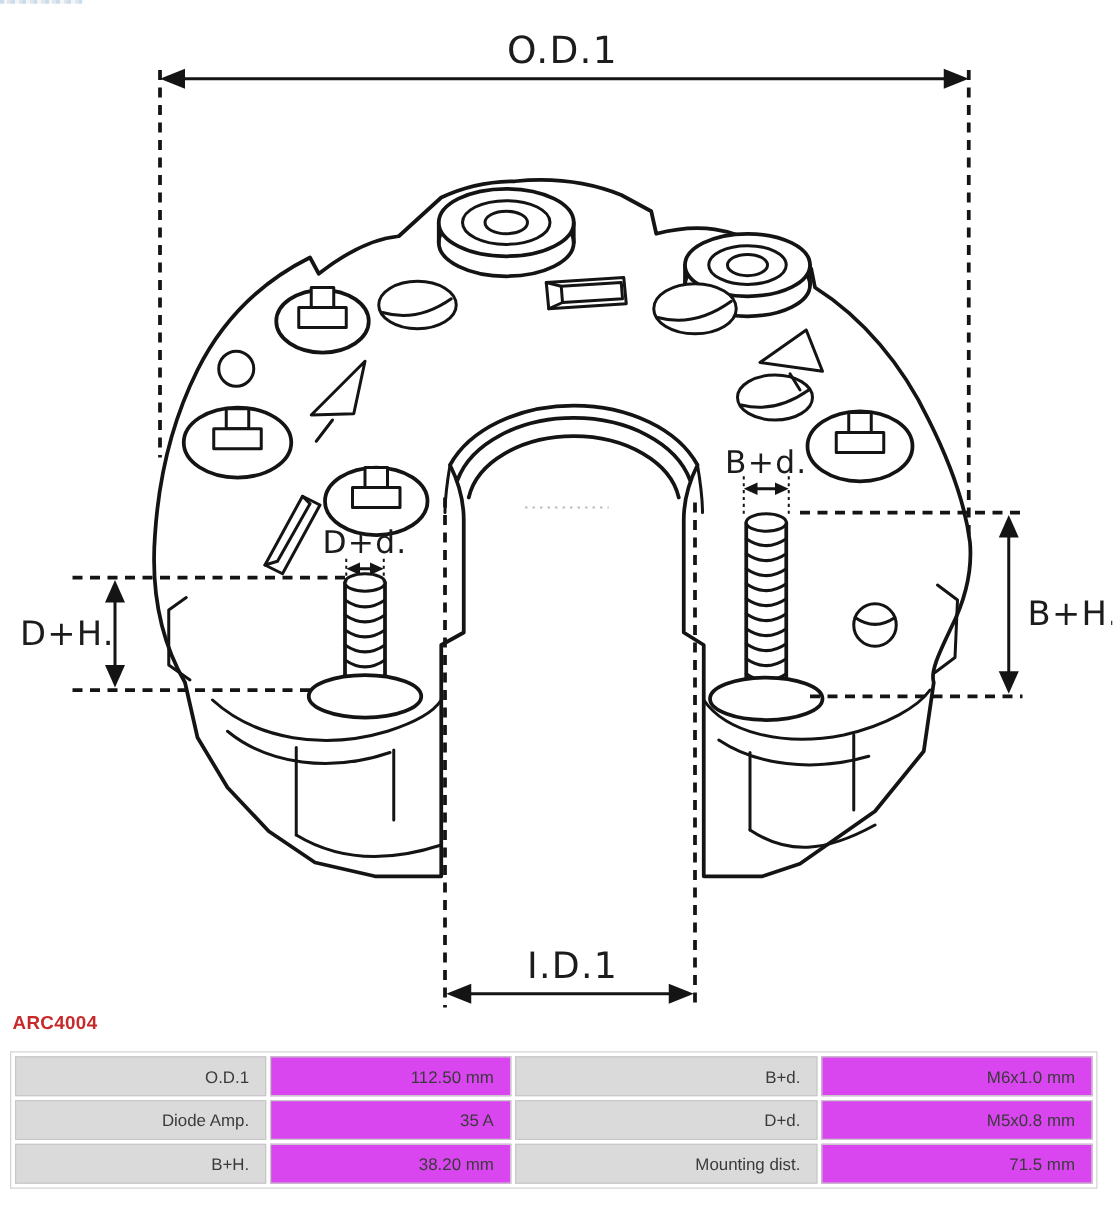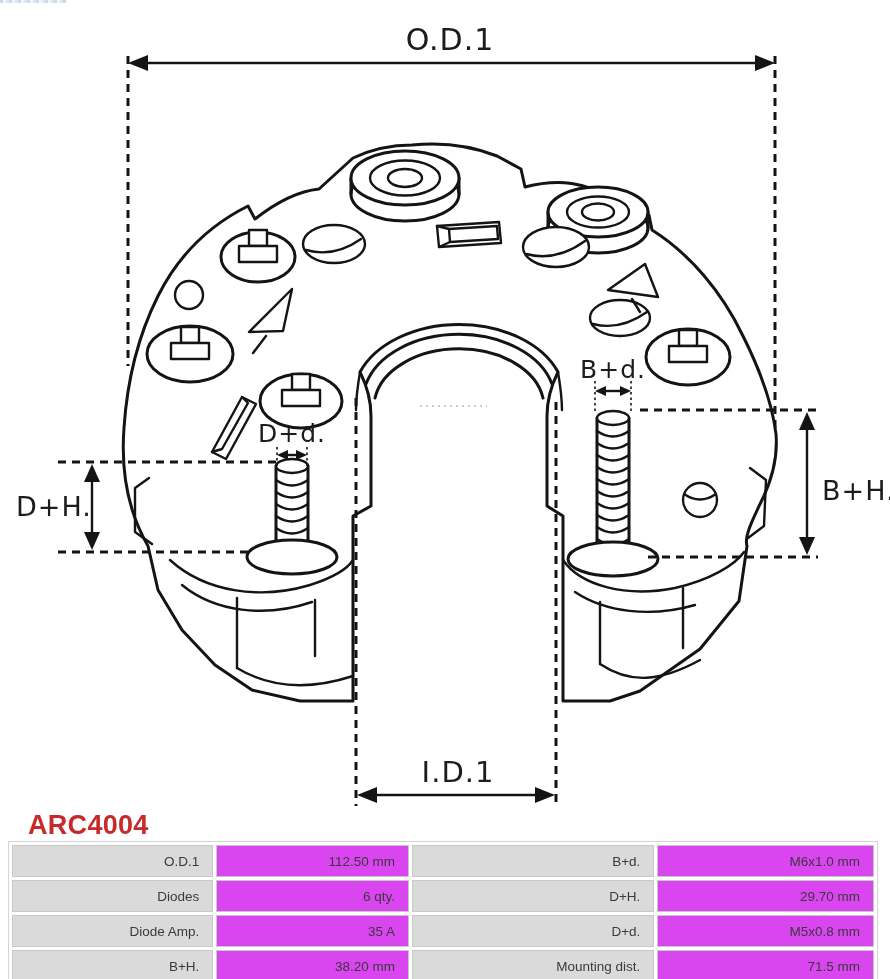--- a/index.html
+++ b/index.html
@@ -1,21 +1,21 @@
 <!DOCTYPE html>
 <html><head>
 <meta charset="utf-8">
 <style>
   html,body{margin:0;padding:0;background:#ffffff;}
   body{width:890px;height:979px;position:relative;font-family:"Liberation Sans",sans-serif;overflow:hidden;}
   .logo-sliver{position:absolute;top:0;left:0;width:66px;height:3px;opacity:.55;
     background:repeating-linear-gradient(90deg,#9fc0dd 0 3px,#e9eef4 3px 6px,#c7d2dc 6px 9px);}
   .drawing{position:absolute;top:0;left:0;}
-  .part-number{position:absolute;top:810px;left:10px;font-size:27px;font-weight:600;
-    color:#c62a2a;letter-spacing:.3px;margin-left:18px;}
+  .part-number{position:absolute;top:810px;left:10px;font-size:15px;font-weight:600;
+    color:#c62a2a;letter-spacing:.3px;}
   table.specs{position:absolute;top:841px;left:8px;width:870px;table-layout:fixed;
     border-collapse:separate;border-spacing:3px;background:#ffffff;border:1px solid #d4d4d4;}
   table.specs td{height:26px;font-size:13.5px;color:#3a3a3a;text-align:right;
     padding:2px 13px;border:1px solid #c8c8c8;white-space:nowrap;overflow:hidden;}
   td.lbl{background:#dadada;}
   td.val{background:#d946ef;}
   
   .ln{fill:none;stroke:#141414;stroke-width:3;stroke-linejoin:round;stroke-linecap:round;}
   .ln2{fill:none;stroke:#141414;stroke-width:2.4;stroke-linejoin:round;stroke-linecap:round;}
   .wh{fill:#ffffff;stroke:#141414;stroke-width:3;stroke-linejoin:round;}
@@ -235,26 +235,20 @@
       <col style="width:25.4%">
   </colgroup>
   <tbody>
     <tr>
       <td class="lbl">O.D.1</td>
       <td class="val">112.50 mm</td>
       <td class="lbl">B+d.</td>
       <td class="val">M6x1.0 mm</td>
     </tr>
     <tr>
-      <td class="lbl">Diodes</td>
-      <td class="val">6 qty.</td>
-      <td class="lbl">D+H.</td>
-      <td class="val">29.70 mm</td>
-    </tr>
-    <tr>
       <td class="lbl">Diode Amp.</td>
       <td class="val">35 A</td>
       <td class="lbl">D+d.</td>
       <td class="val">M5x0.8 mm</td>
     </tr>
     <tr>
       <td class="lbl">B+H.</td>
       <td class="val">38.20 mm</td>
       <td class="lbl">Mounting dist.</td>
       <td class="val">71.5 mm</td>

